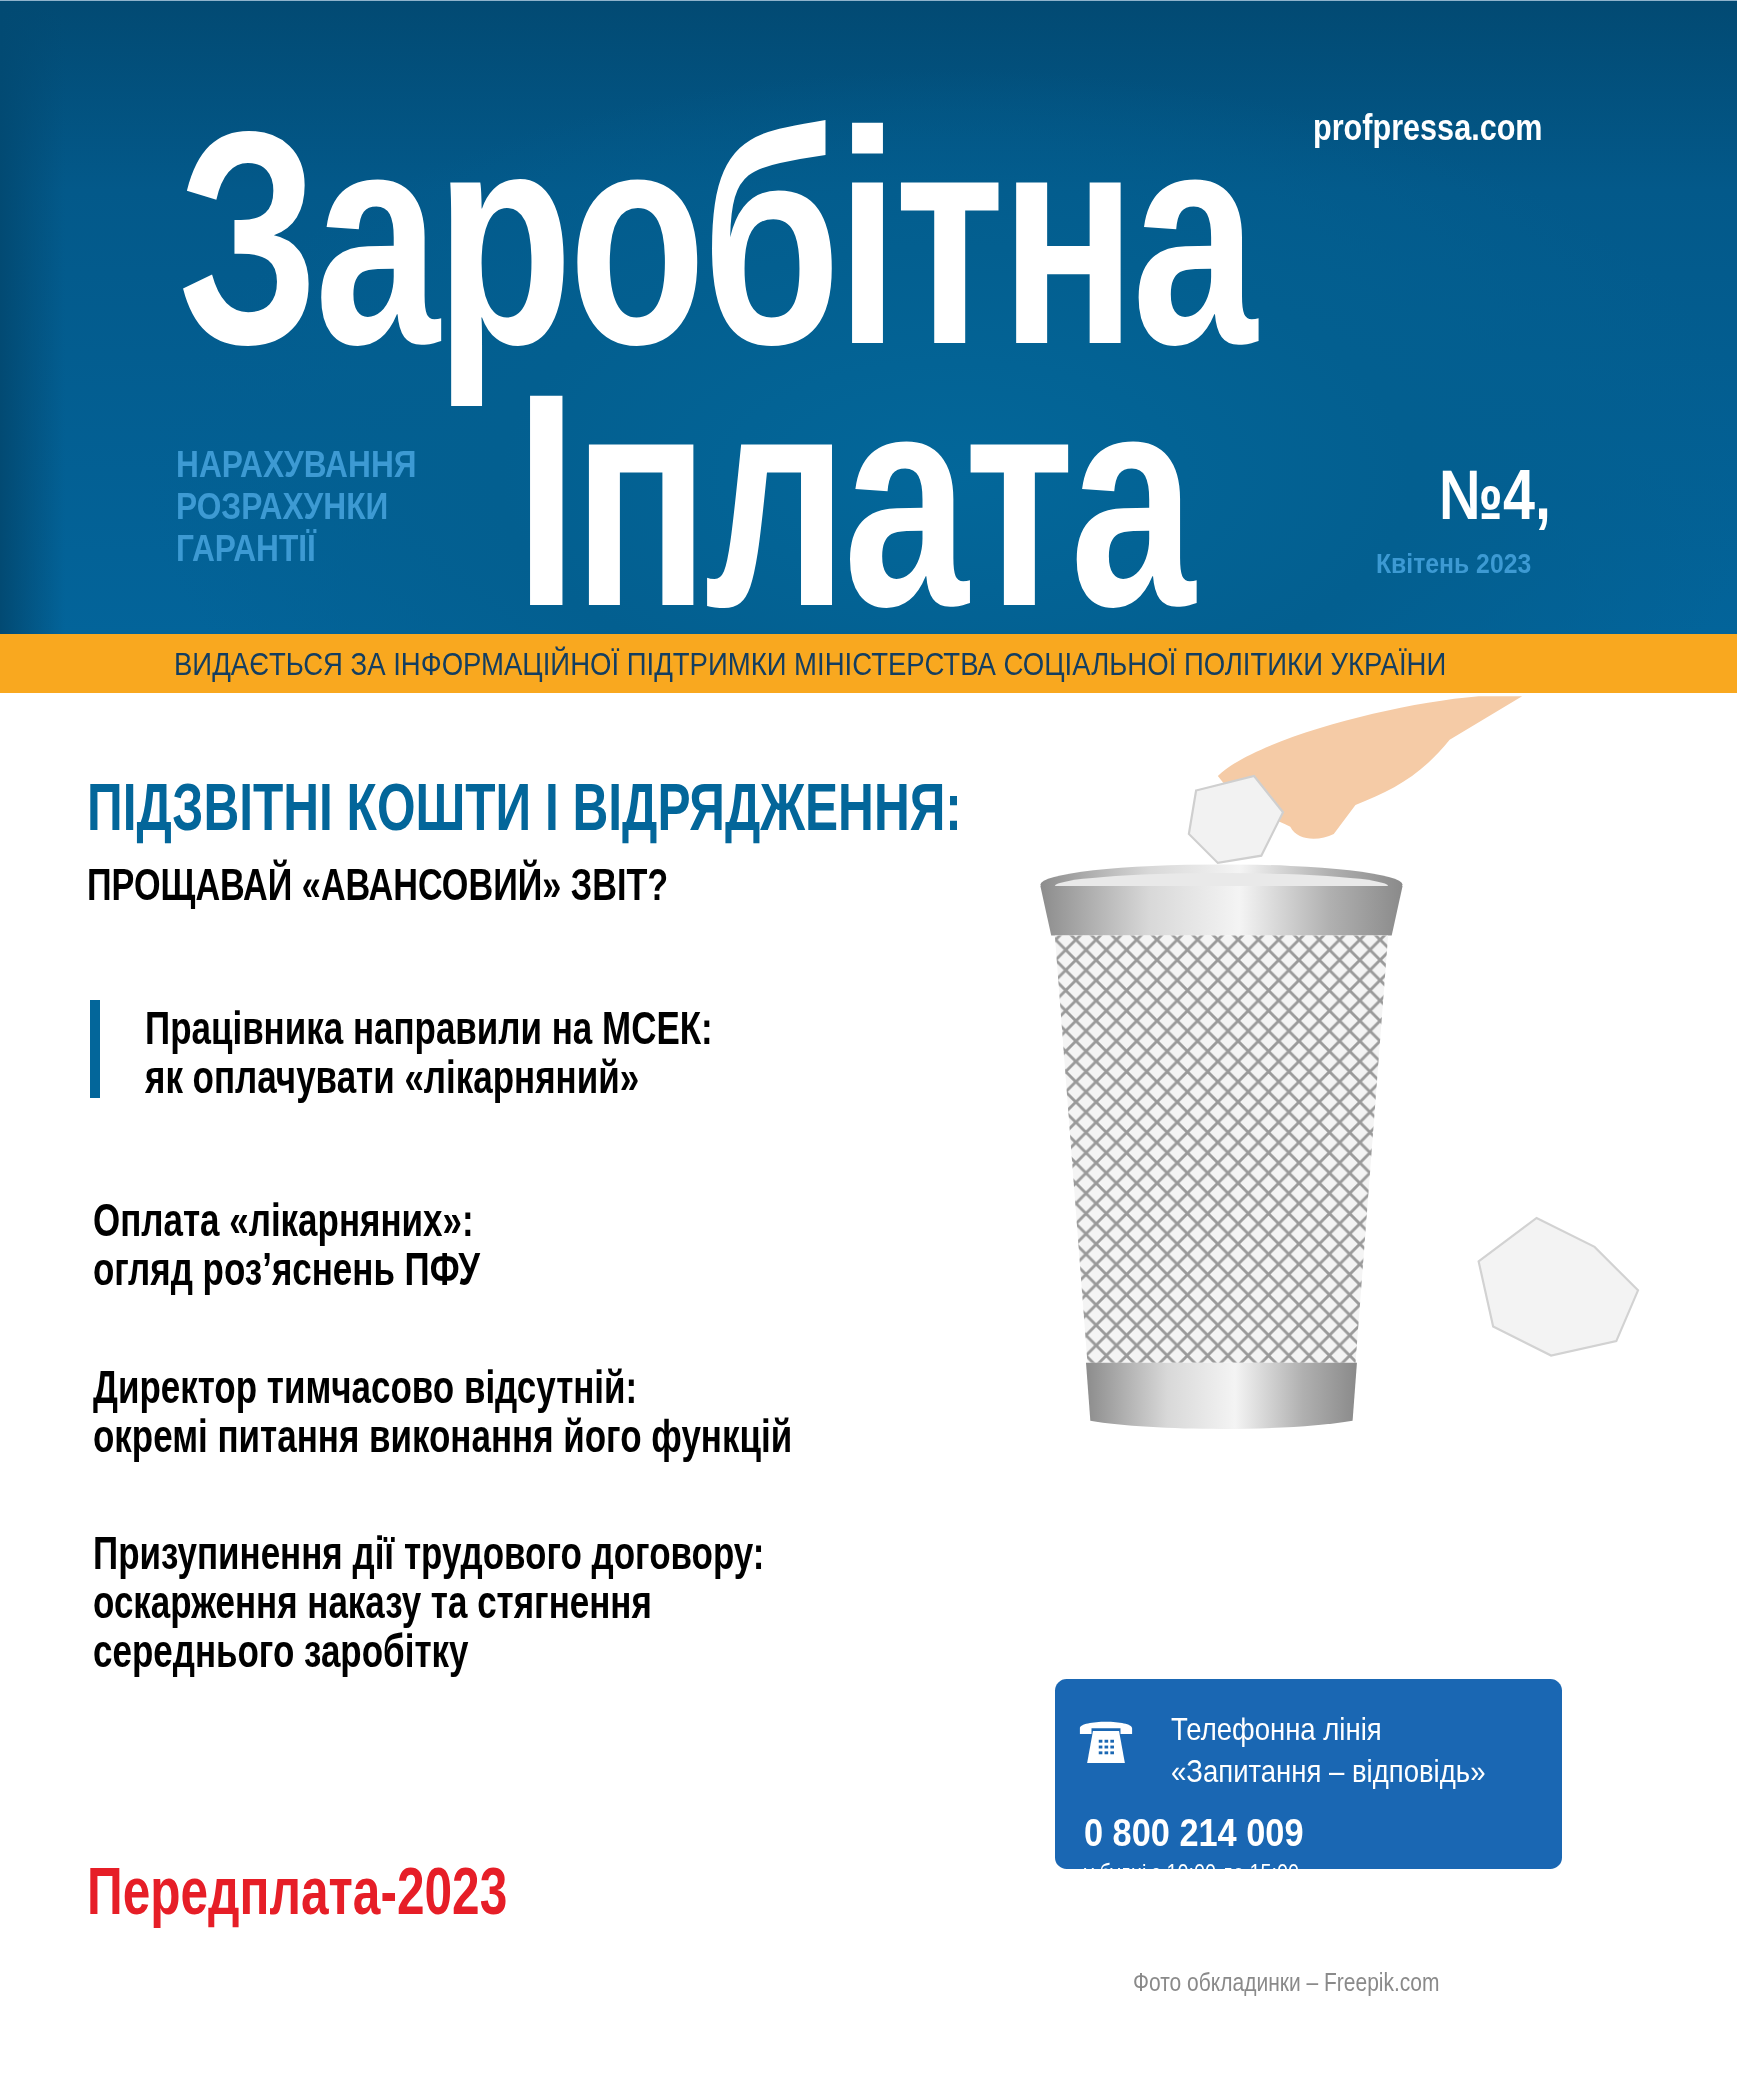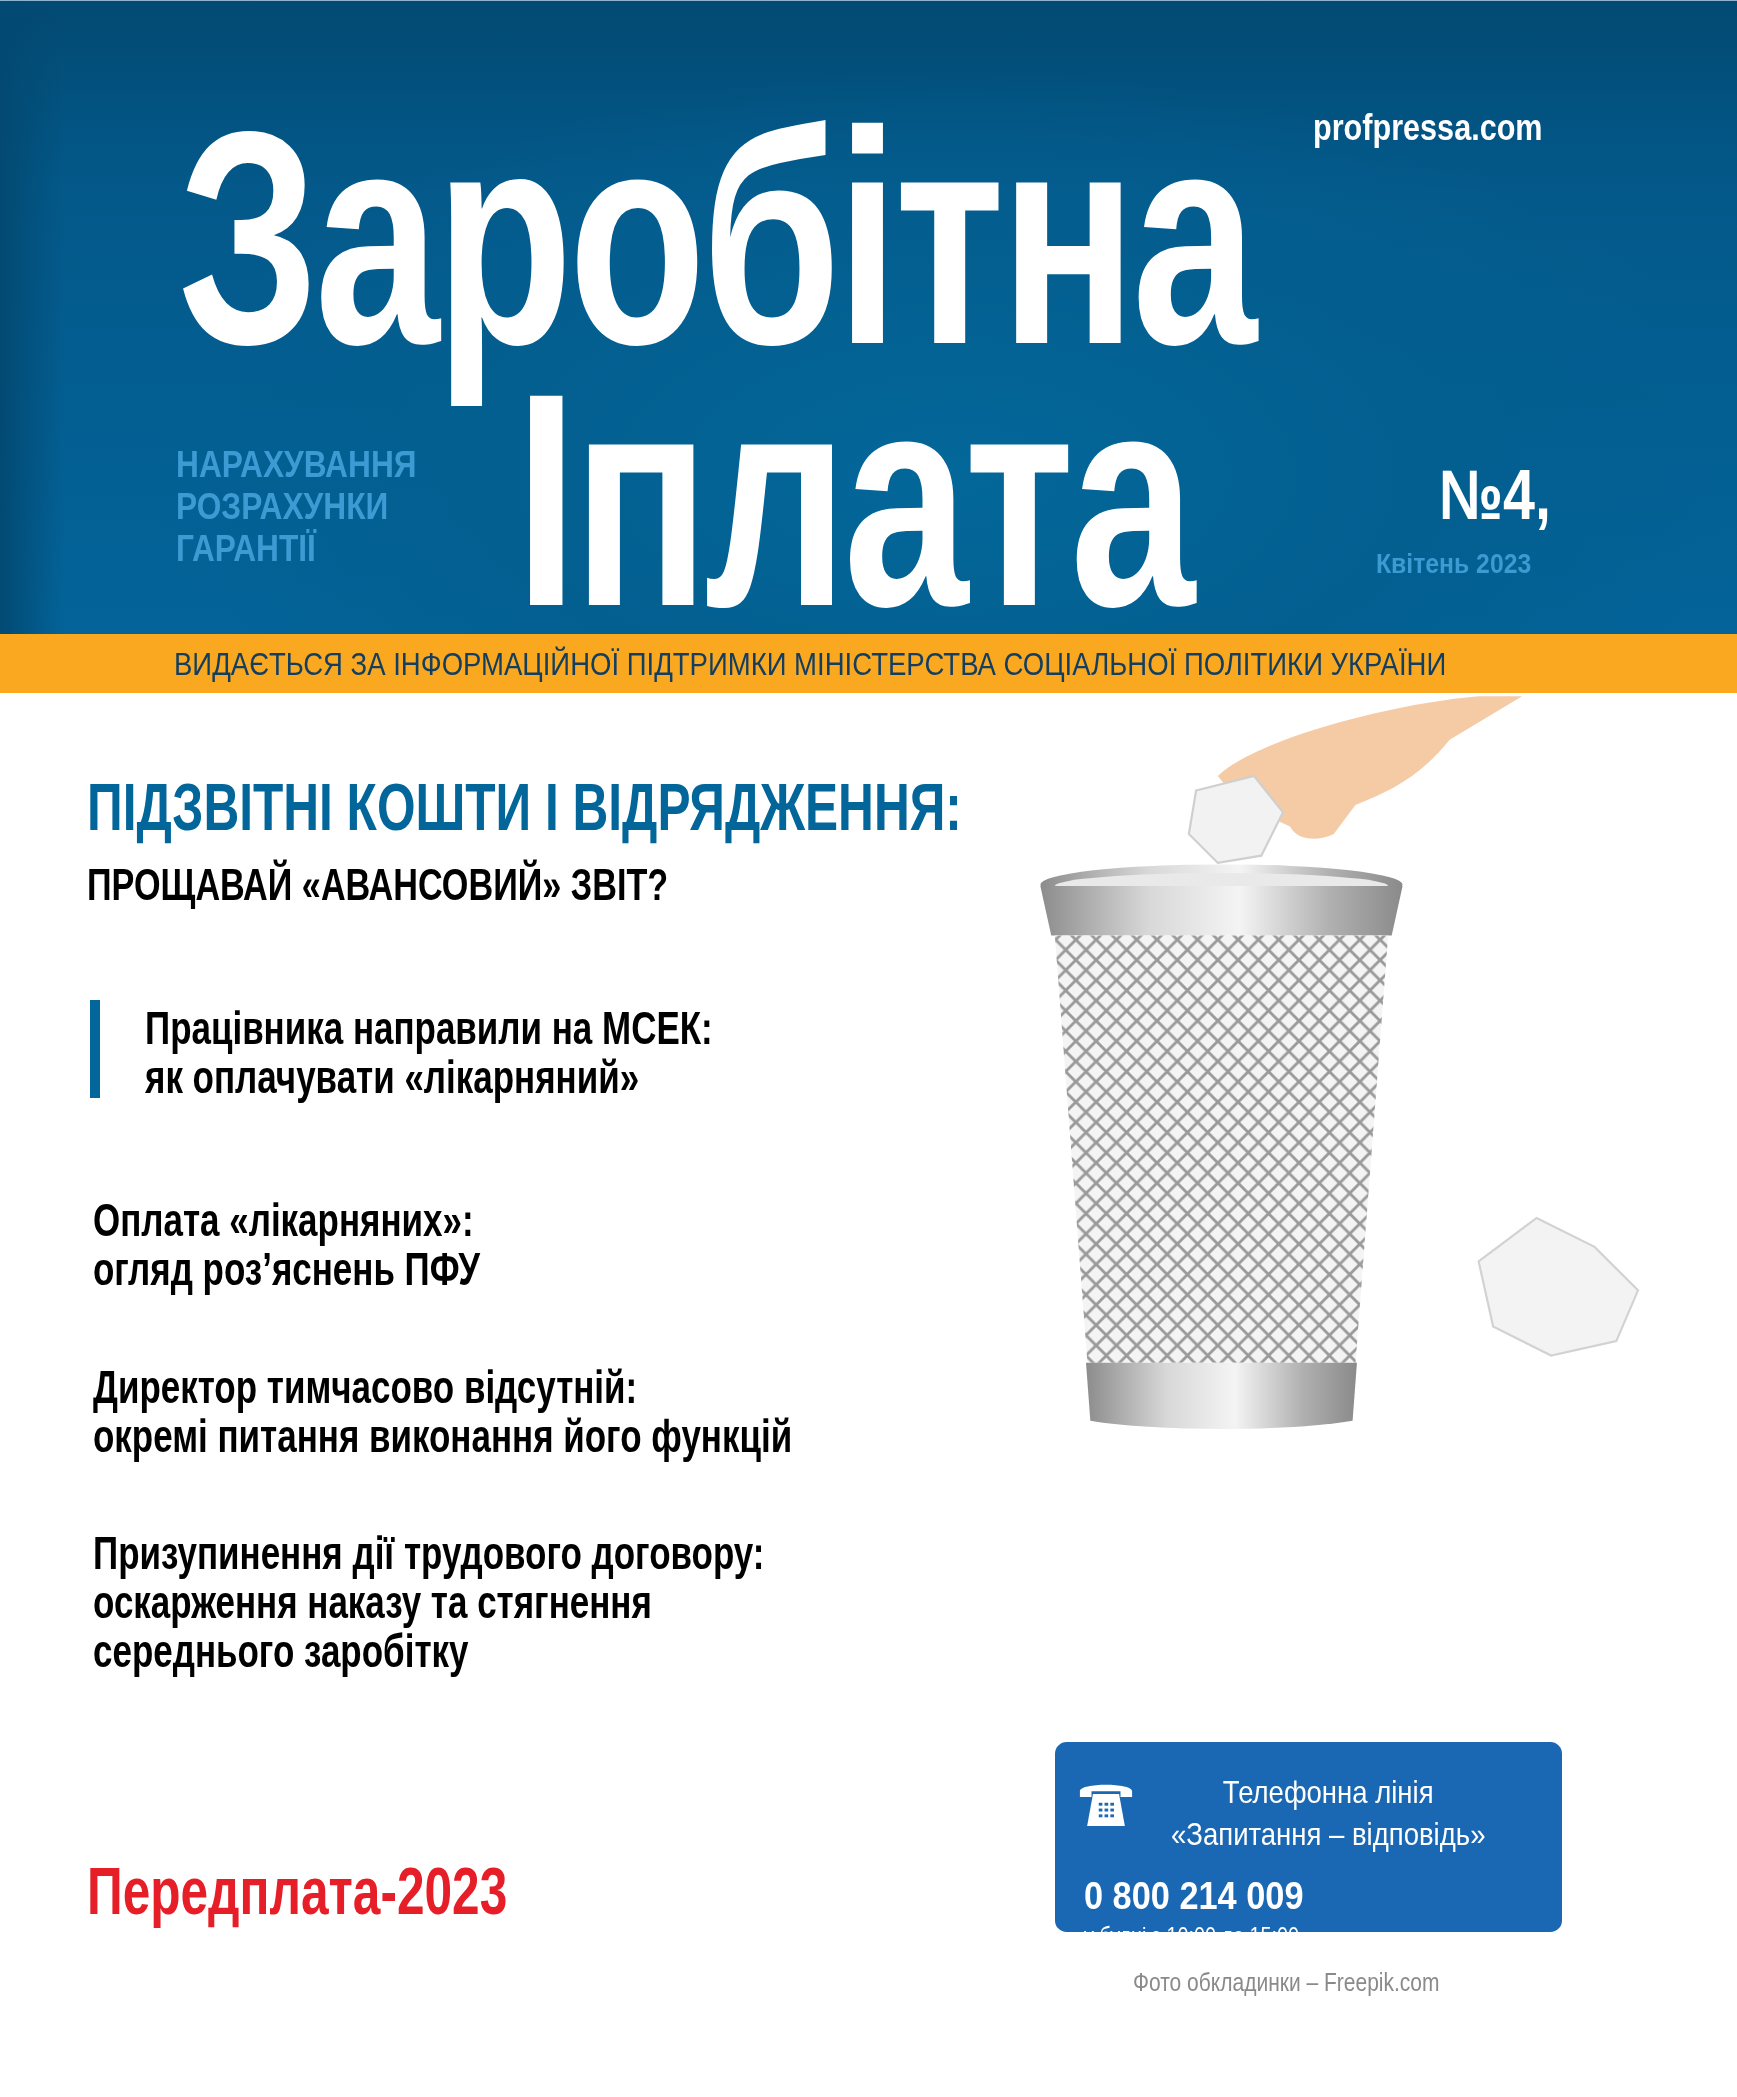--- a/index.html
+++ b/index.html
@@ -80,22 +80,22 @@
     position: absolute; color: #000; font-weight: bold; font-size: 46px;
     line-height: 49px; white-space: nowrap;
     transform: scaleX(0.76); transform-origin: left top;
   }
   .promo {
     position: absolute; left: 87px; top: 1852px;
     color: #e61e27; font-weight: bold; font-size: 67px; white-space: nowrap;
     transform: scaleX(0.74); transform-origin: left top;
   }
   .hotline {
-    position: absolute; left: 1055px; top: 1742px; width: 507px; height: 190px;
-    background: #1a67b3; border-radius: 11.6px; color: #fff; text-align: center;
+    position: absolute; left: 1055px; top: 1679px; width: 507px; height: 190px;
+    background: #1a67b3; border-radius: 11.6px; color: #fff;
   }
   .phone-icon { position: absolute; left: 22px; top: 36px; width: 58px; height: 51px; }
   .hl-title {
     position: absolute; left: 116px; top: 29px; font-size: 32px; line-height: 42px;
     white-space: nowrap; transform: scaleX(0.86); transform-origin: left top;
   }
   .hl-number {
     position: absolute; left: 29px; top: 132px; font-size: 39px; font-weight: bold;
     white-space: nowrap; transform: scaleX(0.88); transform-origin: left top;
   }

